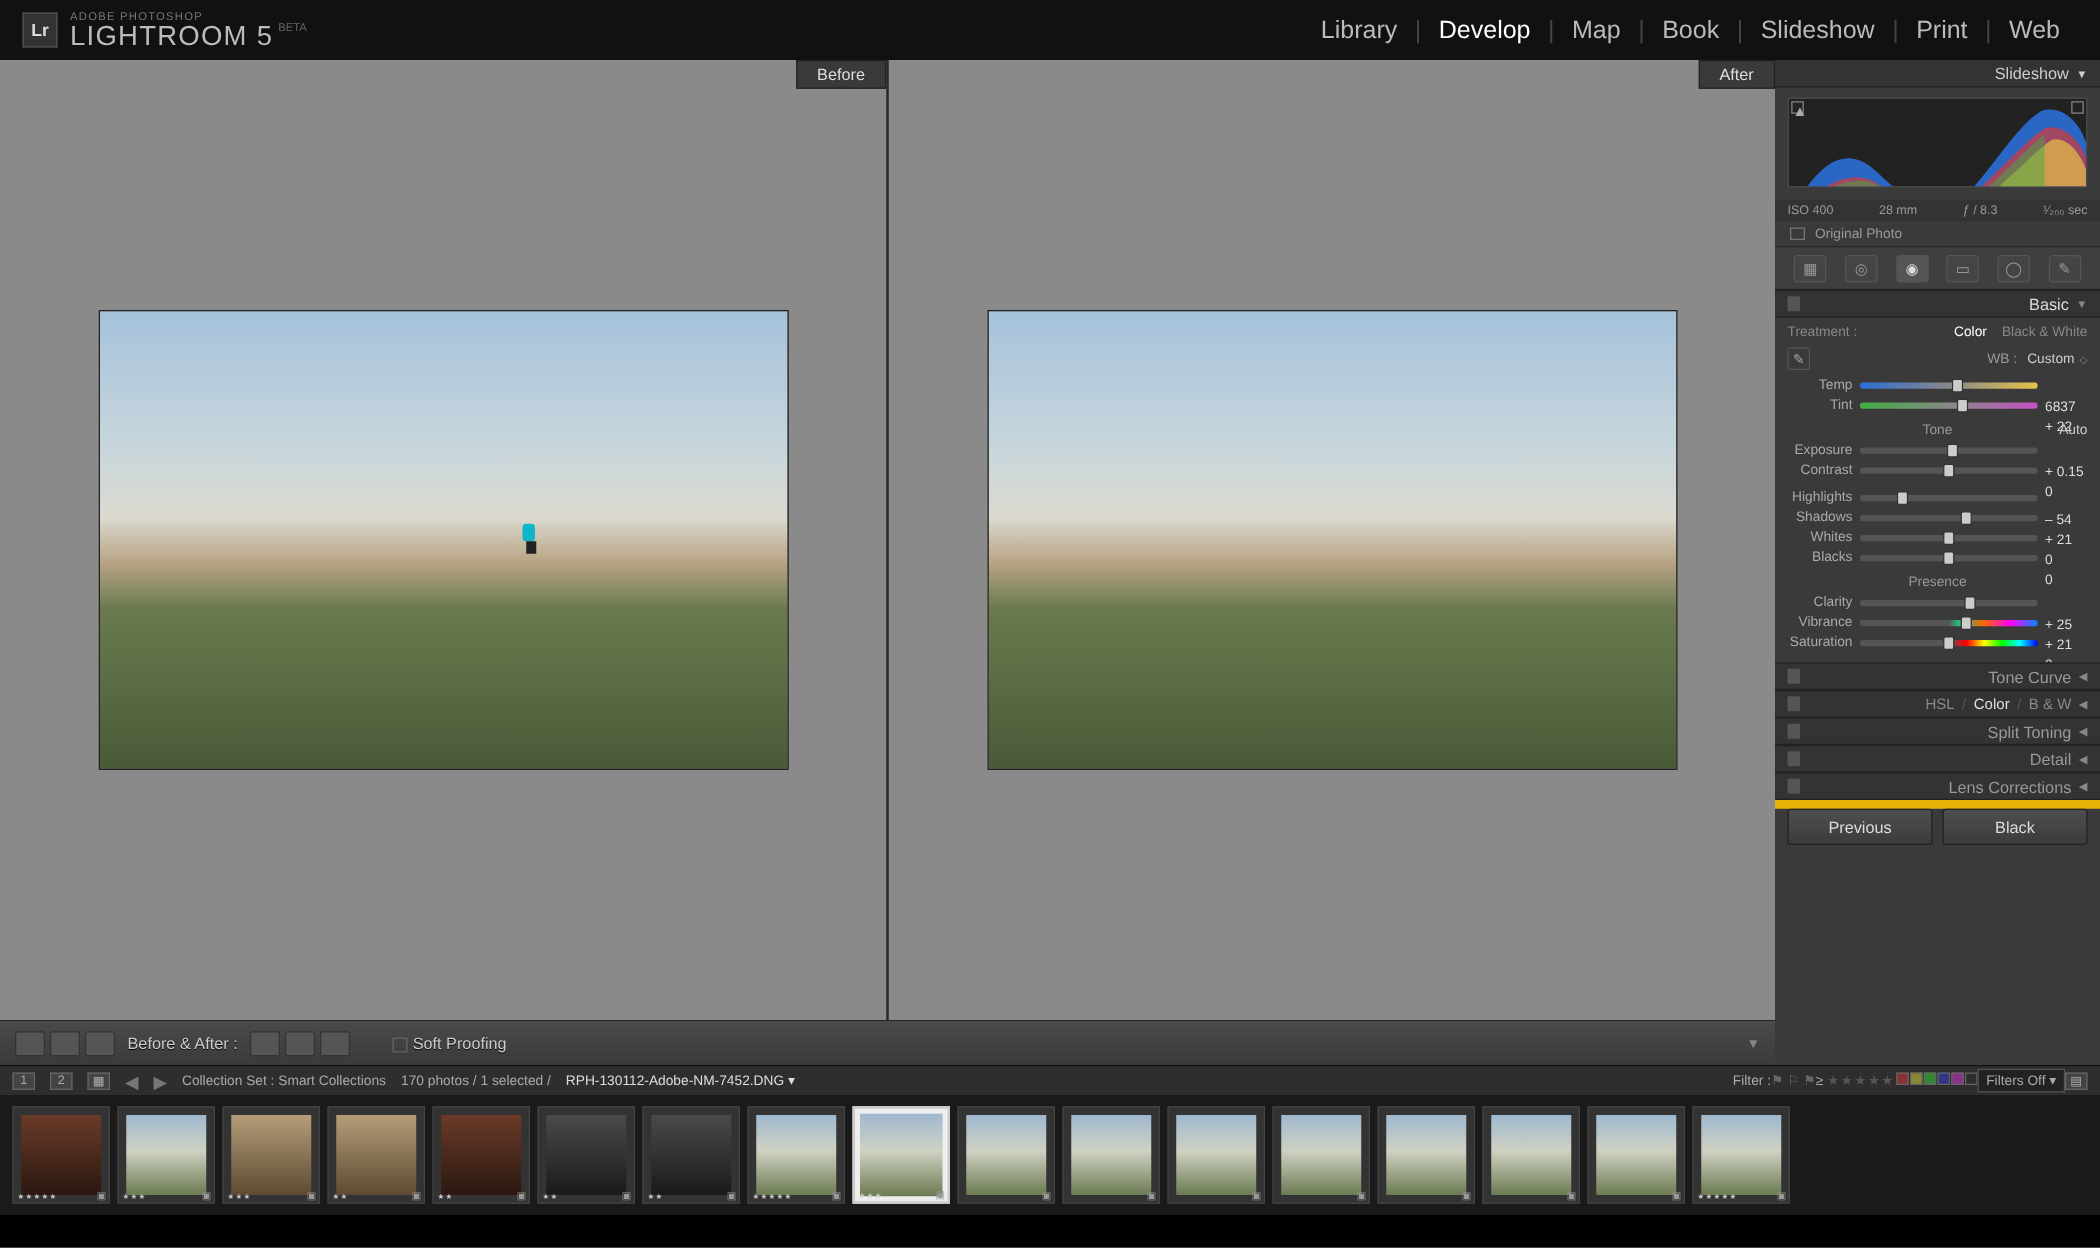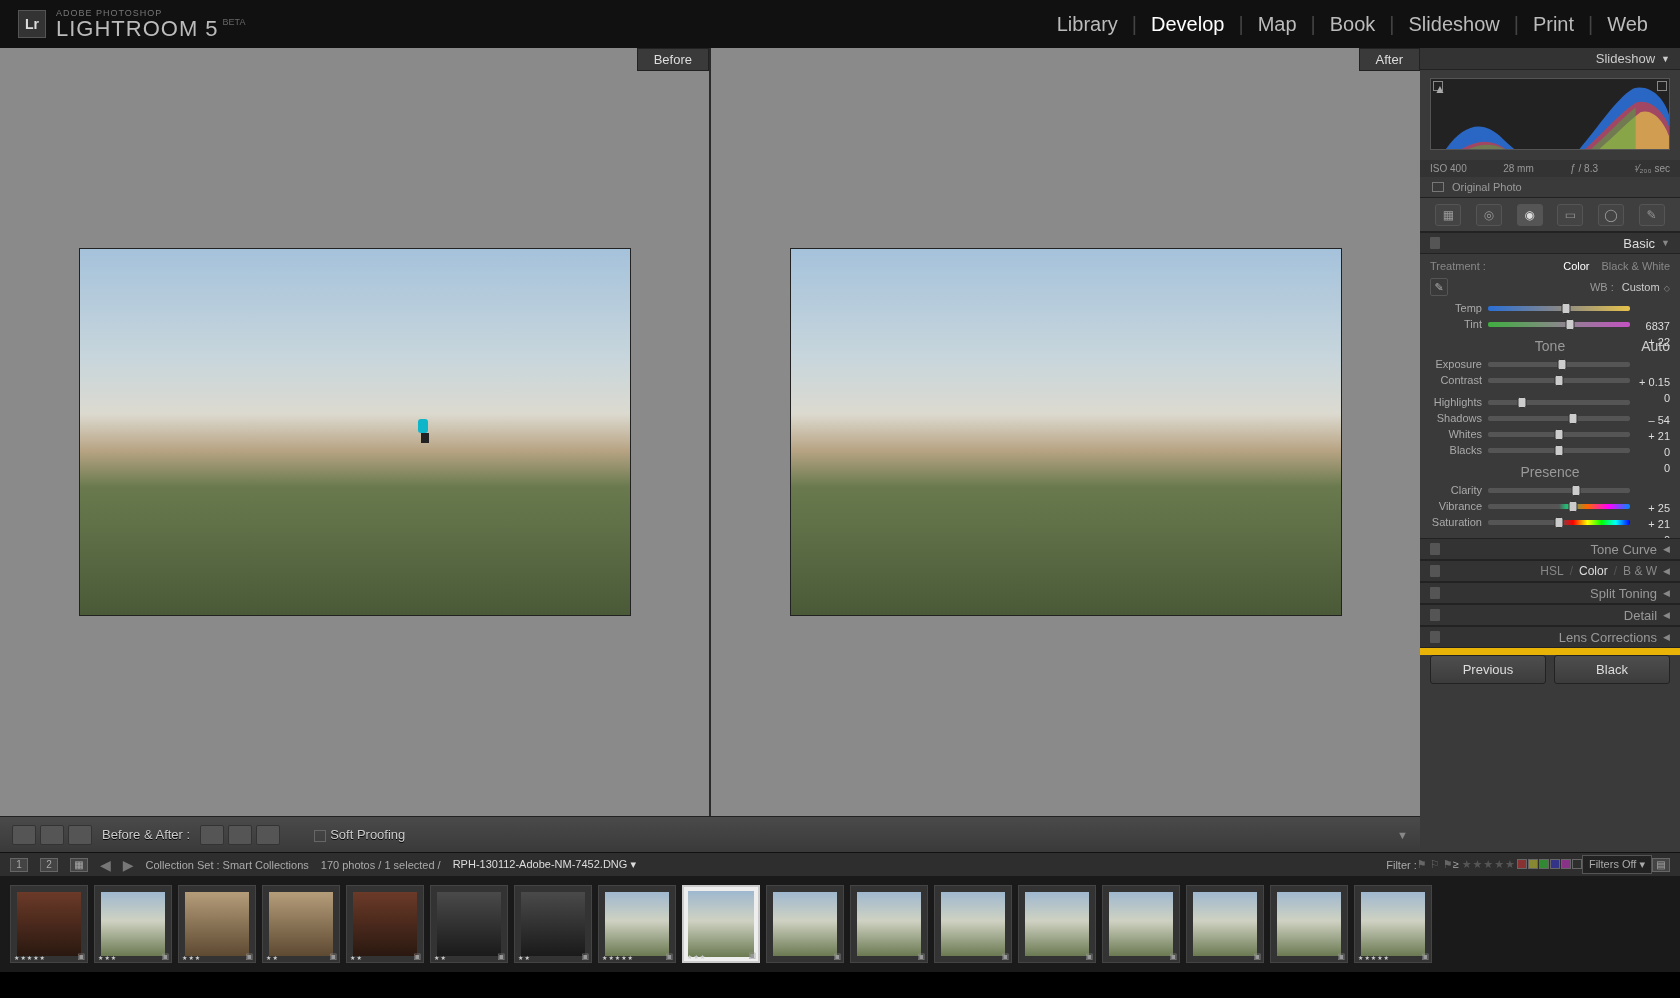--- a/index.html
+++ b/index.html
@@ -64,22 +64,22 @@
 .wb-row .wval{ color:#ccc;}
 .wb-row .dd{ font-size:8px; color:#888; margin-left:2px;}
 .slider-row{ display:flex; align-items:center; height:16px; }
 .slider-row .sl-label{ width:52px; text-align:right; color:#aaa; font-size:11px;}
 .slider-row .track{ flex:1; height:5px; margin:0 6px; background:#555; position:relative; border-radius:2px;}
 .slider-row.temp .track{ background:linear-gradient(90deg,#2b6fd6,#888,#e6c24a);}
 .slider-row.tint .track{ background:linear-gradient(90deg,#3fae3f,#888,#c452c4);}
 .slider-row.vib .track{ background:linear-gradient(90deg,#555 0%,#555 50%,#2b7 55%,#f60 70%,#f0f 85%,#08f 100%);}
 .slider-row.sat .track{ background:linear-gradient(90deg,#555 0%,#555 50%,#f00 60%,#ff0 70%,#0f0 80%,#0ff 90%,#00f 100%);}
 .slider-row .knob{ position:absolute; top:-3px; width:9px; height:11px; background:#ccc; border:1px solid #333; border-radius:2px; transform:translateX(-50%);}
-.slider-row .val{ width:34px; text-align:right; color:#ddd; font-size:11px;margin-top:35px;}
-.group-title{ text-align:center; color:#999; margin:6px 0 2px; font-size:14px; position:relative;}
+.slider-row .val{ width:34px; text-align:left; color:#ddd; font-size:11px;margin-top:35px;}
+.group-title{ text-align:center; color:#999; margin:6px 0 2px; font-size:11px; position:relative;}
 .group-title .auto{ position:absolute; right:0; top:0; color:#ccc; cursor:pointer;}
 .hsl-links{ display:flex; gap:6px; margin-left:auto; font-size:12px;}
 .hsl-links span{ color:#888;}
 .hsl-links .sep2{ color:#555;}
 .hsl-links .active{ color:#ddd;}
 .prev-reset{ height:36px; display:flex; gap:8px; padding:0 10px; background:#3a3a3a; border-top:7px solid #eab308;}
 .prev-reset button{ flex:1; background:linear-gradient(#4e4e4e,#3c3c3c); border:1px solid #222; color:#ddd; font-size:13px; border-radius:3px; cursor:pointer;}
 
 
 .info-bar{ height:24px; background:#2e2e2e; display:flex; align-items:center; padding:0 10px; gap:12px; font-size:11px; color:#aaa; border-top:1px solid #111;}

